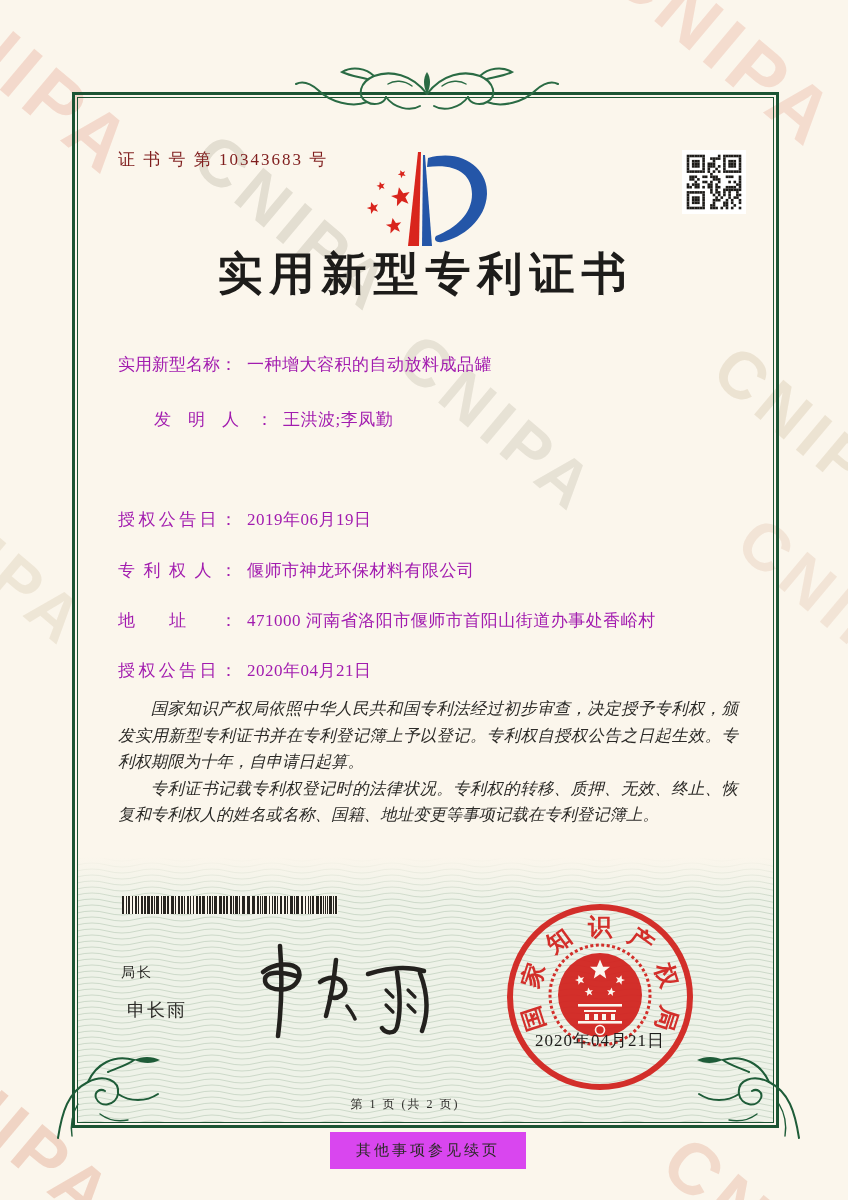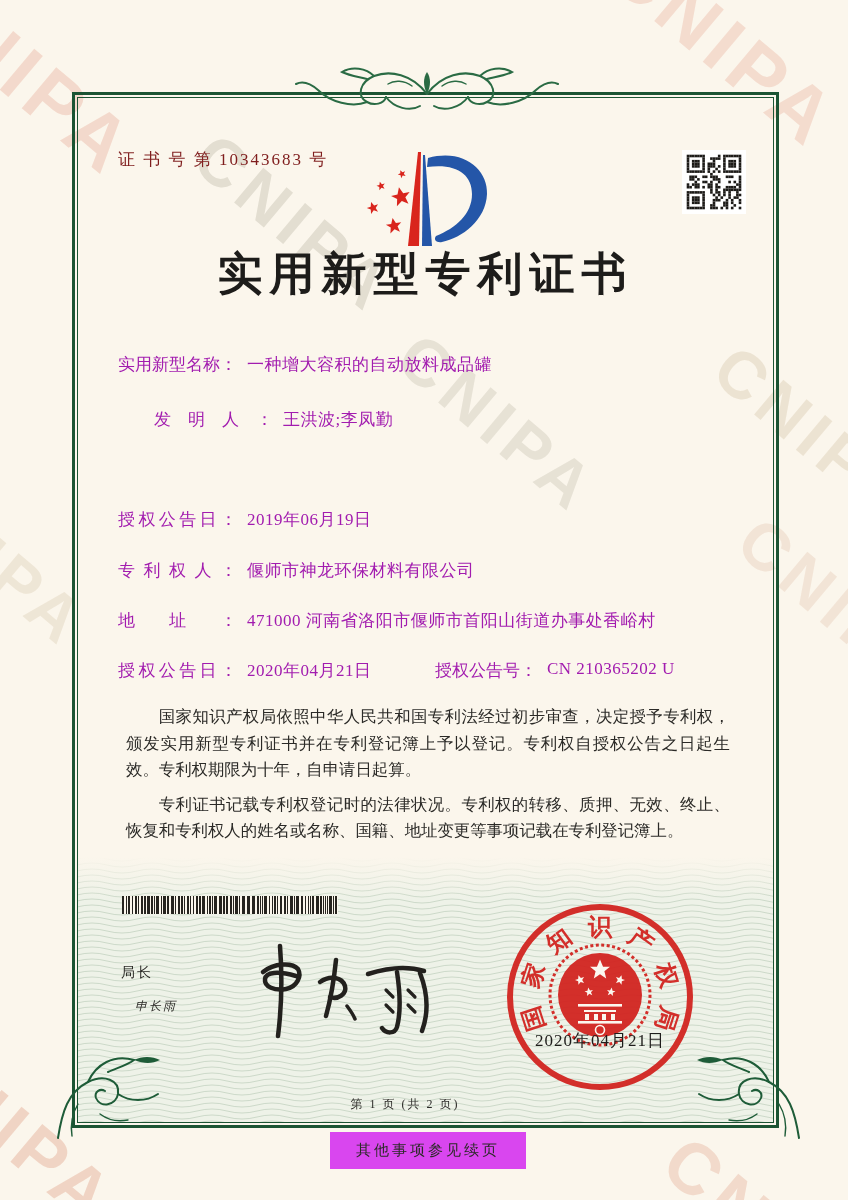--- a/index.html
+++ b/index.html
@@ -40,26 +40,26 @@
   
   .row{ left:118px; width:630px; font-size:17px; white-space:nowrap; color:#a21caf;}
   .lbl{ display:inline-block; width:119px; text-align:justify; text-align-last:justify; vertical-align:top;}
   .val{ margin-left:10px; letter-spacing:0.5px;}
   .pair2{ position:absolute; left:317px; top:0; }
   
   .bodytext{
     left:118px; top:696px; width:620px; font-size:16.4px; line-height:26.5px;
     text-align:justify; color:#2b2a27;
   }
-  .bodytext p{ margin:8px; text-indent:2em; }
+  .bodytext p{ margin:0; text-indent:2em;font-style:italic; }
   
   .barcode{ left:122px; top:896px; }
   
   .sig-title{ left:121px; top:964px; font-size:14px; letter-spacing:2px;}
-  .sig-name{ left:135px; top:998px; font-size:12px; letter-spacing:2px;font-style:italic;}
+  .sig-name{ left:127px; top:998px; font-size:18px; letter-spacing:2px;}
   .sig-svg{ left:250px; top:942px; }
   
   .seal{ left:505px; top:902px; width:190px; height:190px; }
   .seal-date{
     left:505px; top:1029px; width:190px; text-align:center;
     font-size:17px; color:#1e1d1b; letter-spacing:1px; z-index:5;
   }
   
   .page-num{ left:72px; top:1096px; width:666px; text-align:center; font-size:12px; letter-spacing:2px;}
   .note-box{
@@ -429,23 +429,20 @@
     <span class="lbl">授权公告日：</span><span class="val">2019年06月19日</span>
   </div>
   <div class="abs row" style="top:559px;">
     <span class="lbl">专利权人：</span><span class="val">偃师市神龙环保材料有限公司</span>
   </div>
   <div class="abs row" style="top:609px;">
     <span class="lbl">地址：</span><span class="val">471000 河南省洛阳市偃师市首阳山街道办事处香峪村</span>
   </div>
   <div class="abs row" style="top:659px;">
     <span class="lbl">授权公告日：</span><span class="val">2020年04月21日</span>
-    <span class="pair2">
-      <span class="lbl" style="width:102px;">授权公告号：</span><span class="val">CN 210365202 U</span>
-    </span>
   </div>
 
   <div class="abs bodytext">
     <p>国家知识产权局依照中华人民共和国专利法经过初步审查，决定授予专利权，颁发实用新型专利证书并在专利登记簿上予以登记。专利权自授权公告之日起生效。专利权期限为十年，自申请日起算。</p>
     <p>专利证书记载专利权登记时的法律状况。专利权的转移、质押、无效、终止、恢复和专利权人的姓名或名称、国籍、地址变更等事项记载在专利登记簿上。</p>
   </div>
 
   <svg class="abs barcode" id="barcode" width="216" height="18">
       <rect x="0" y="0" width="216" height="18" fill="#fbf6ec"></rect>
       <rect x="0" y="0" width="2" height="18" fill="#26241f"></rect>

